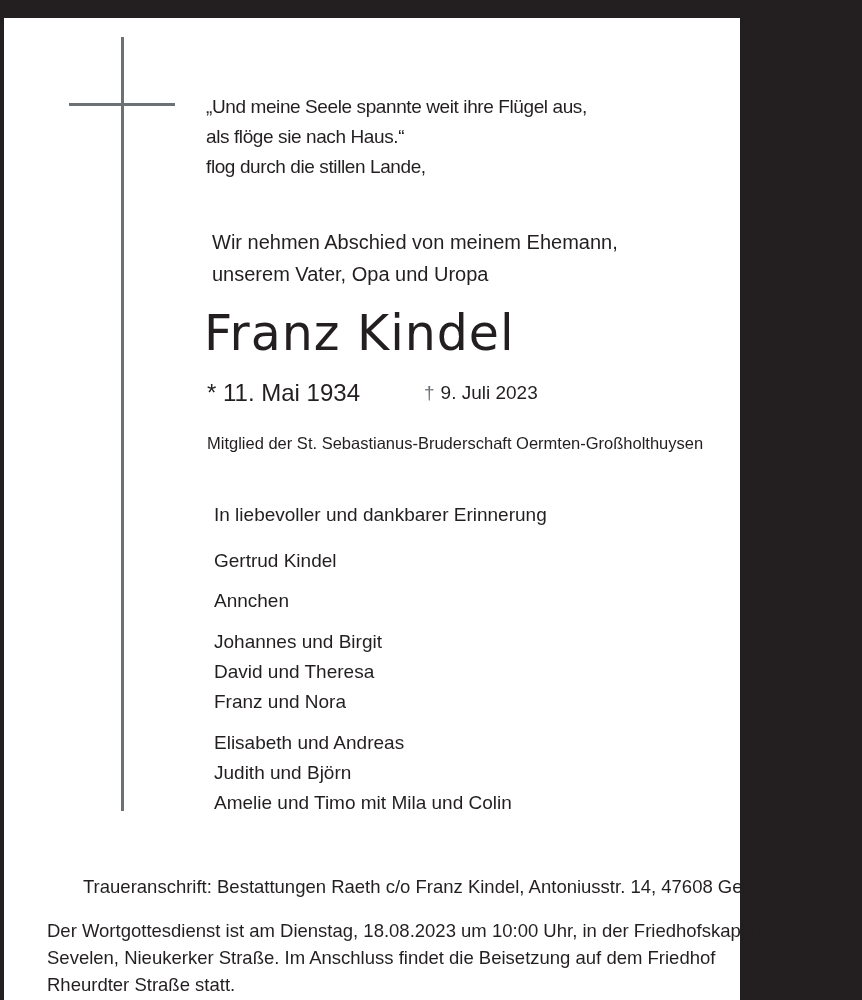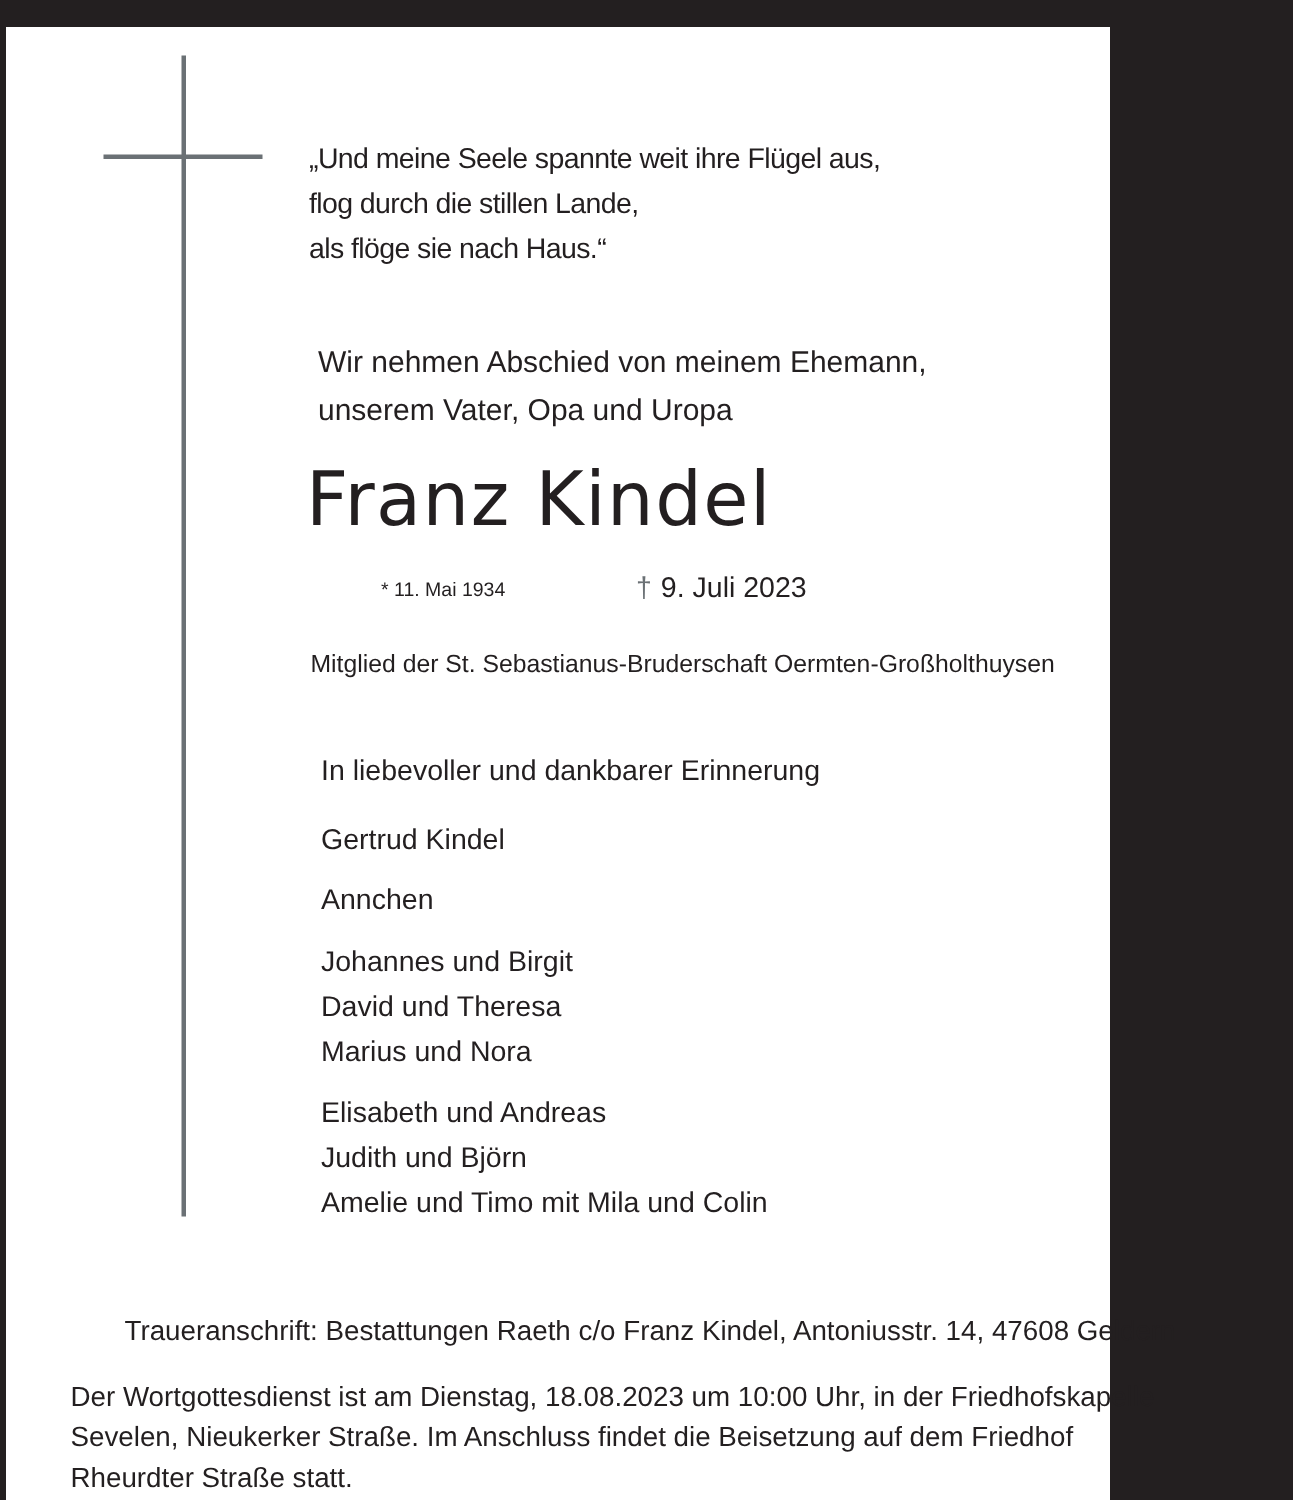--- a/index.html
+++ b/index.html
@@ -45,21 +45,21 @@
     font-size: 50px; line-height: 60px;
     font-weight: 300;
     letter-spacing: 1px;
     font-family: "DejaVu Sans", sans-serif;
     font-weight: normal;
     transform: scaleX(0.98);
     transform-origin: left;
   }
   .born {
     left: 203px; top: 362px;
-    font-size: 13px; line-height: 26px; margin-left: 47px;
+    font-size: 24px; line-height: 26px;
   }
   .died {
     left: 420px; top: 362px;
     font-size: 19px; line-height: 26px;
   }
   .died .dagger { color: #6b7175; margin-right: 6px; }
   .member {
     left: 203px; top: 413px;
     font-size: 16.5px; line-height: 24px;
   }
@@ -87,22 +87,22 @@
 </style>
 </head>
 <body>
 
 <div class="page">
   <div class="cross-v"></div>
   <div class="cross-h"></div>
 
   <div class="t quote">
     <div>„Und meine Seele spannte weit ihre Flügel aus,</div>
+    <div>als flöge sie nach Haus.“</div>
     <div>flog durch die stillen Lande,</div>
-    <div>als flöge sie nach Haus.“</div>
   </div>
 
   <div class="t intro">
     <div>Wir nehmen Abschied von meinem Ehemann,</div>
     <div>unserem Vater, Opa und Uropa</div>
   </div>
 
   <div class="t name">Franz Kindel</div>
 
   <div class="t born">* 11. Mai 1934</div>
@@ -116,21 +116,21 @@
 
   <div class="t fam g1">
     <div>Gertrud Kindel</div>
   </div>
   <div class="t fam g2">
     <div>Annchen</div>
   </div>
   <div class="t fam g3">
     <div>Johannes und Birgit</div>
     <div>David und Theresa</div>
-    <div>Marius und Nora</div>
+    <div>Franz und Nora</div>
   </div>
   <div class="t fam g4">
     <div>Elisabeth und Andreas</div>
     <div>Judith und Björn</div>
     <div>Amelie und Timo mit Mila und Colin</div>
   </div>
 
   <div class="t addr">Traueranschrift: Bestattungen Raeth c/o Franz Kindel, Antoniusstr. 14, 47608 Geldern</div>
 
   <div class="t service">

